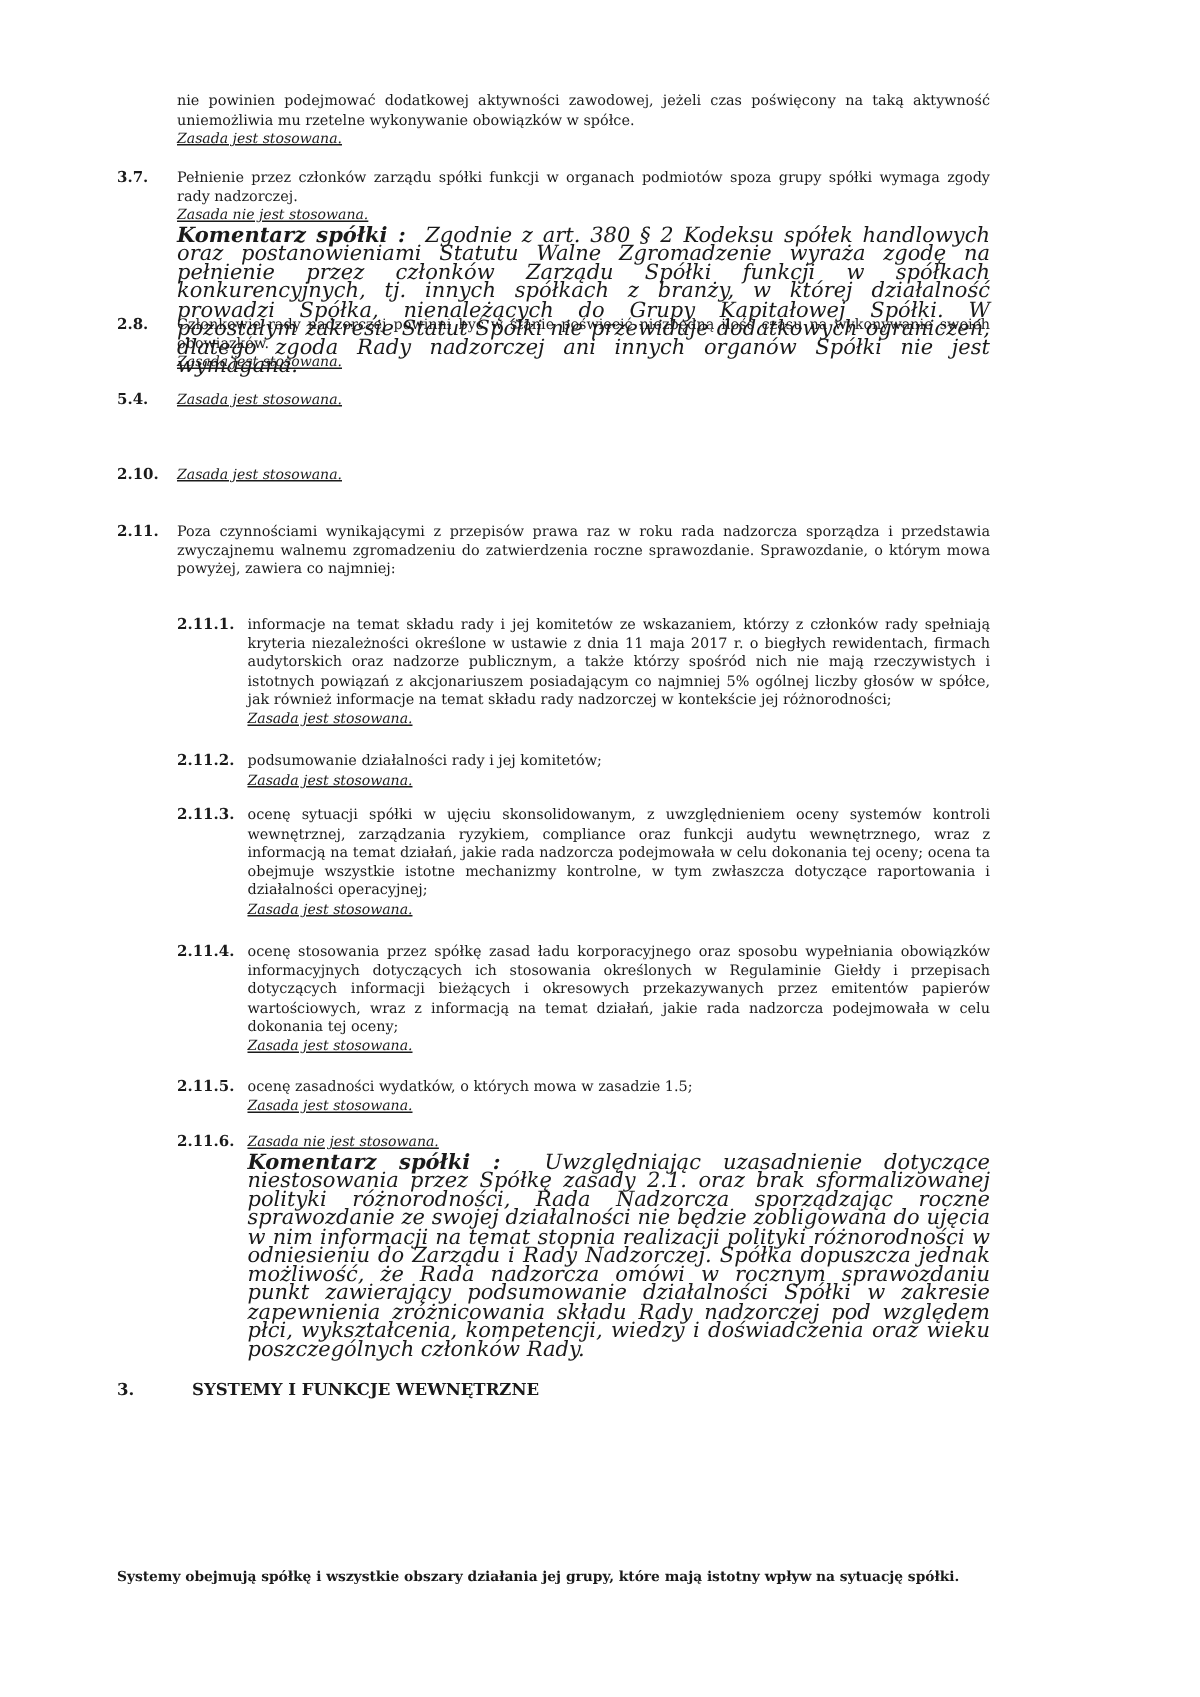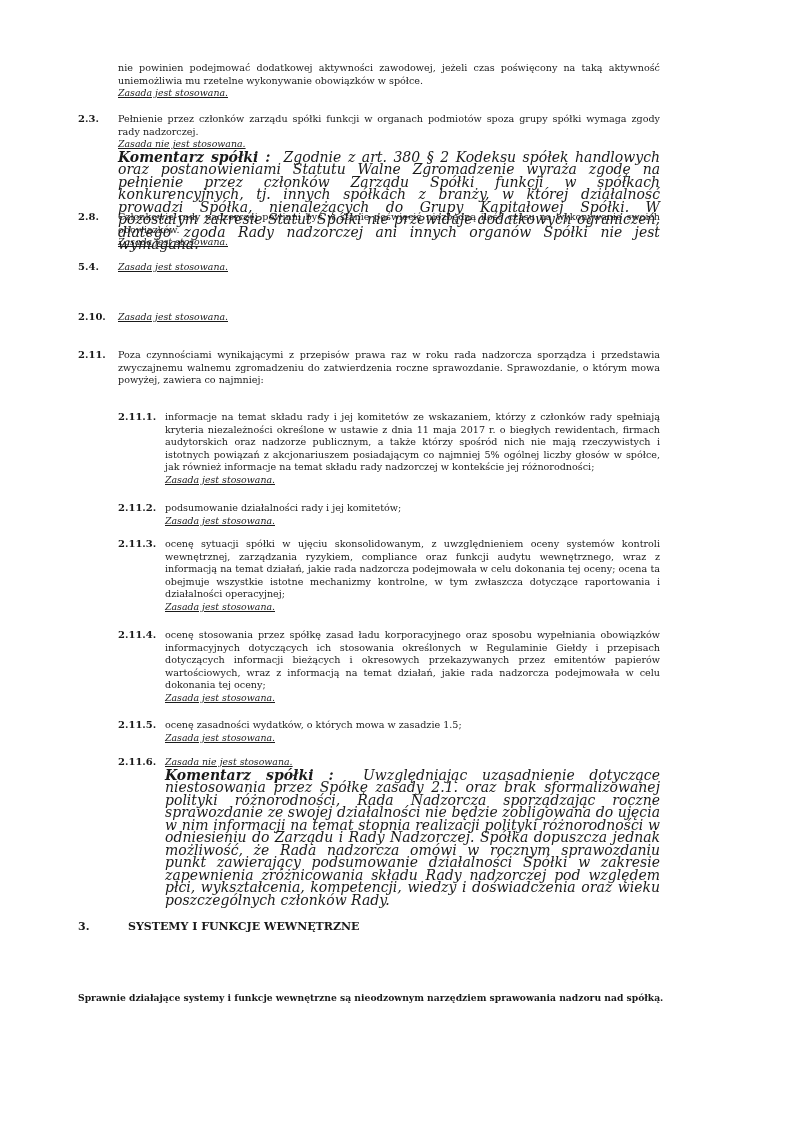--- a/index.html
+++ b/index.html
@@ -26,21 +26,21 @@
 <div class="page">
 
   <div class="block" style="top:62px;">
     <div class="body">
       <span>nie powinien podejmować dodatkowej aktywności zawodowej, jeżeli czas poświęcony na taką aktywność uniemożliwia mu rzetelne wykonywanie obowiązków w spółce.</span>
       <span class="status">Zasada jest stosowana.</span>
     </div>
   </div>
 
   <div class="block" style="top:113px;">
-    <span class="num">2.3.</span>
+    <span class="num">3.7.</span>
     <div class="body">
       <span>Pełnienie przez członków zarządu spółki funkcji w organach podmiotów spoza grupy spółki wymaga zgody rady nadzorczej.</span>
       <span class="status">Zasada nie jest stosowana.</span>
       <div class="comment">
         <b>Komentarz spółki :</b>&nbsp;
         <span>Zgodnie z art. 380 § 2 Kodeksu spółek handlowych oraz postanowieniami Statutu Walne Zgromadzenie wyraża zgodę na pełnienie przez członków Zarządu Spółki funkcji w spółkach konkurencyjnych, tj. innych spółkach z branży, w której działalność prowadzi Spółka, nienależących do Grupy Kapitałowej Spółki. W pozostałym zakresie Statut Spółki nie przewiduje dodatkowych ograniczeń, dlatego zgoda Rady nadzorczej ani innych organów Spółki nie jest wymagana.</span>
       </div>
     </div>
   </div>
 
@@ -122,15 +122,15 @@
         <span>Uwzględniając uzasadnienie dotyczące niestosowania przez Spółkę zasady 2.1. oraz brak sformalizowanej polityki różnorodności, Rada Nadzorcza sporządzając roczne sprawozdanie ze swojej działalności nie będzie zobligowana do ujęcia w nim informacji na temat stopnia realizacji polityki różnorodności w odniesieniu do Zarządu i Rady Nadzorczej. Spółka dopuszcza jednak możliwość, że Rada nadzorcza omówi w rocznym sprawozdaniu punkt zawierający podsumowanie działalności Spółki w zakresie zapewnienia zróżnicowania składu Rady nadzorczej pod względem płci, wykształcenia, kompetencji, wiedzy i doświadczenia oraz wieku poszczególnych członków Rady.</span>
       </div>
     </div>
   </div>
 
   <div class="heading">
     <span class="hnum">3.</span>
     <span class="htxt">SYSTEMY I FUNKCJE WEWNĘTRZNE</span>
   </div>
 
-  <div class="bold-para" style="top:992px;">Sprawnie działające systemy i funkcje wewnętrzne są nieodzownym narzędziem sprawowania nadzoru nad spółką.</div>
+  <div class="bold-para" style="top:1046px;">Systemy obejmują spółkę i wszystkie obszary działania jej grupy, które mają istotny wpływ na sytuację spółki.</div>
 
 </div>
 
 </body></html>

